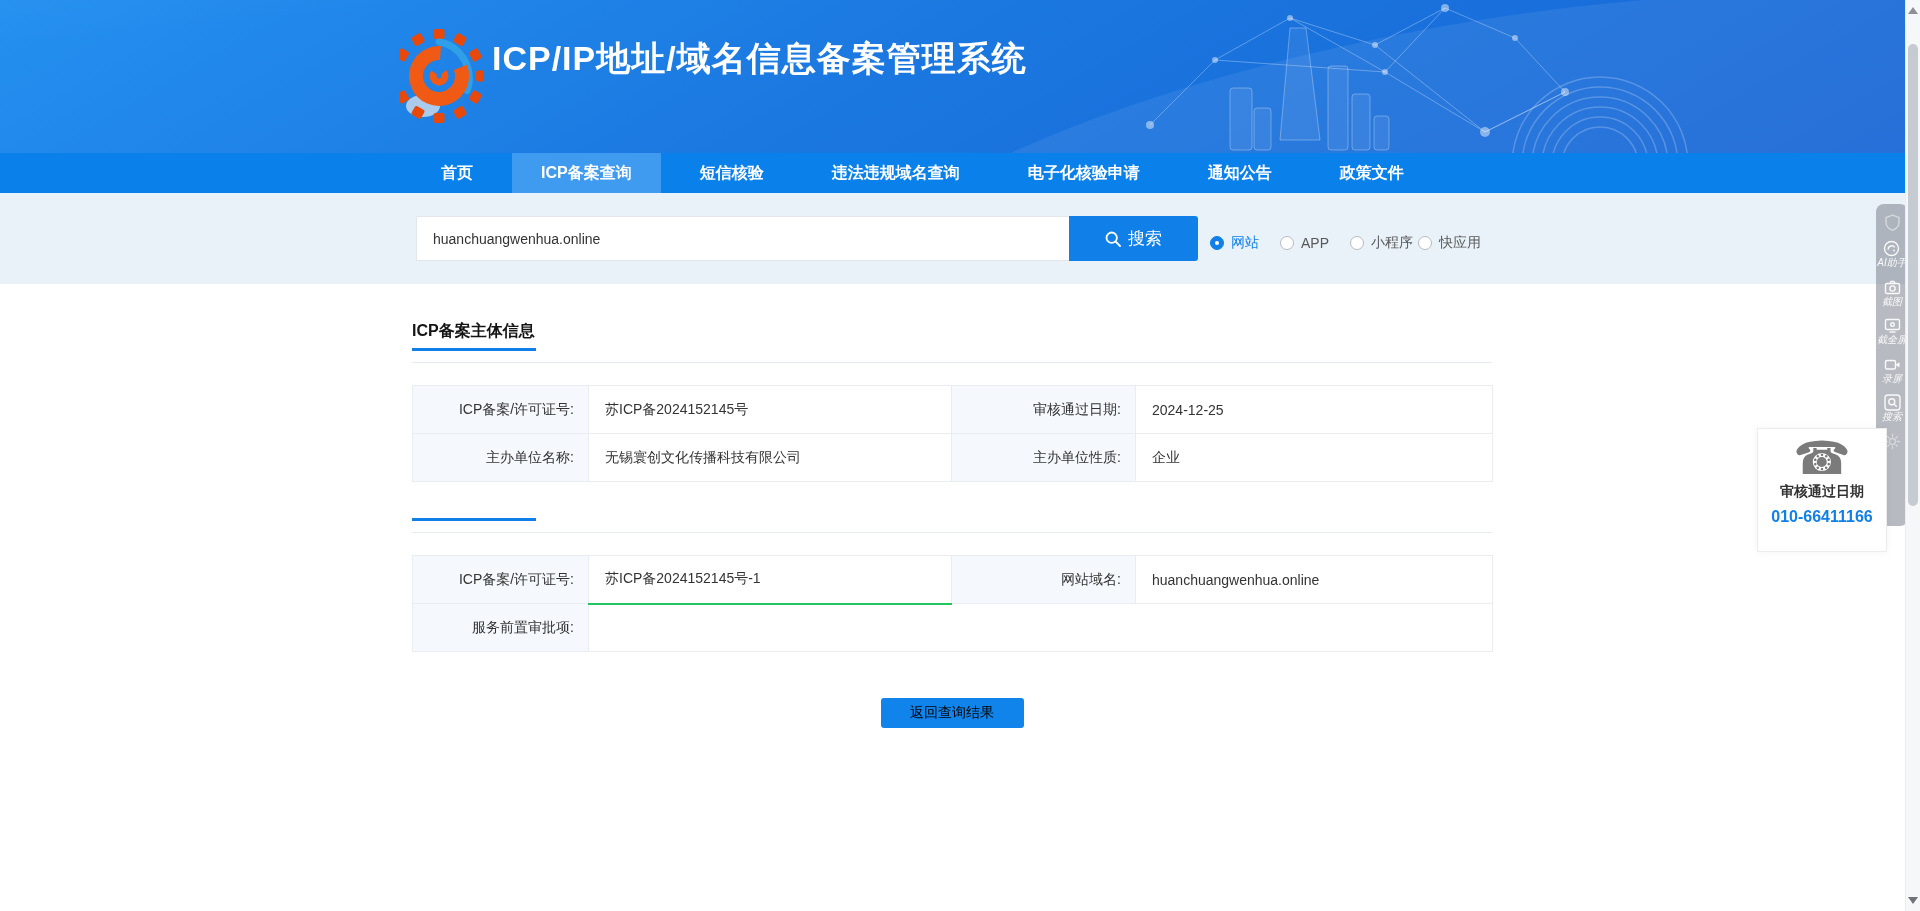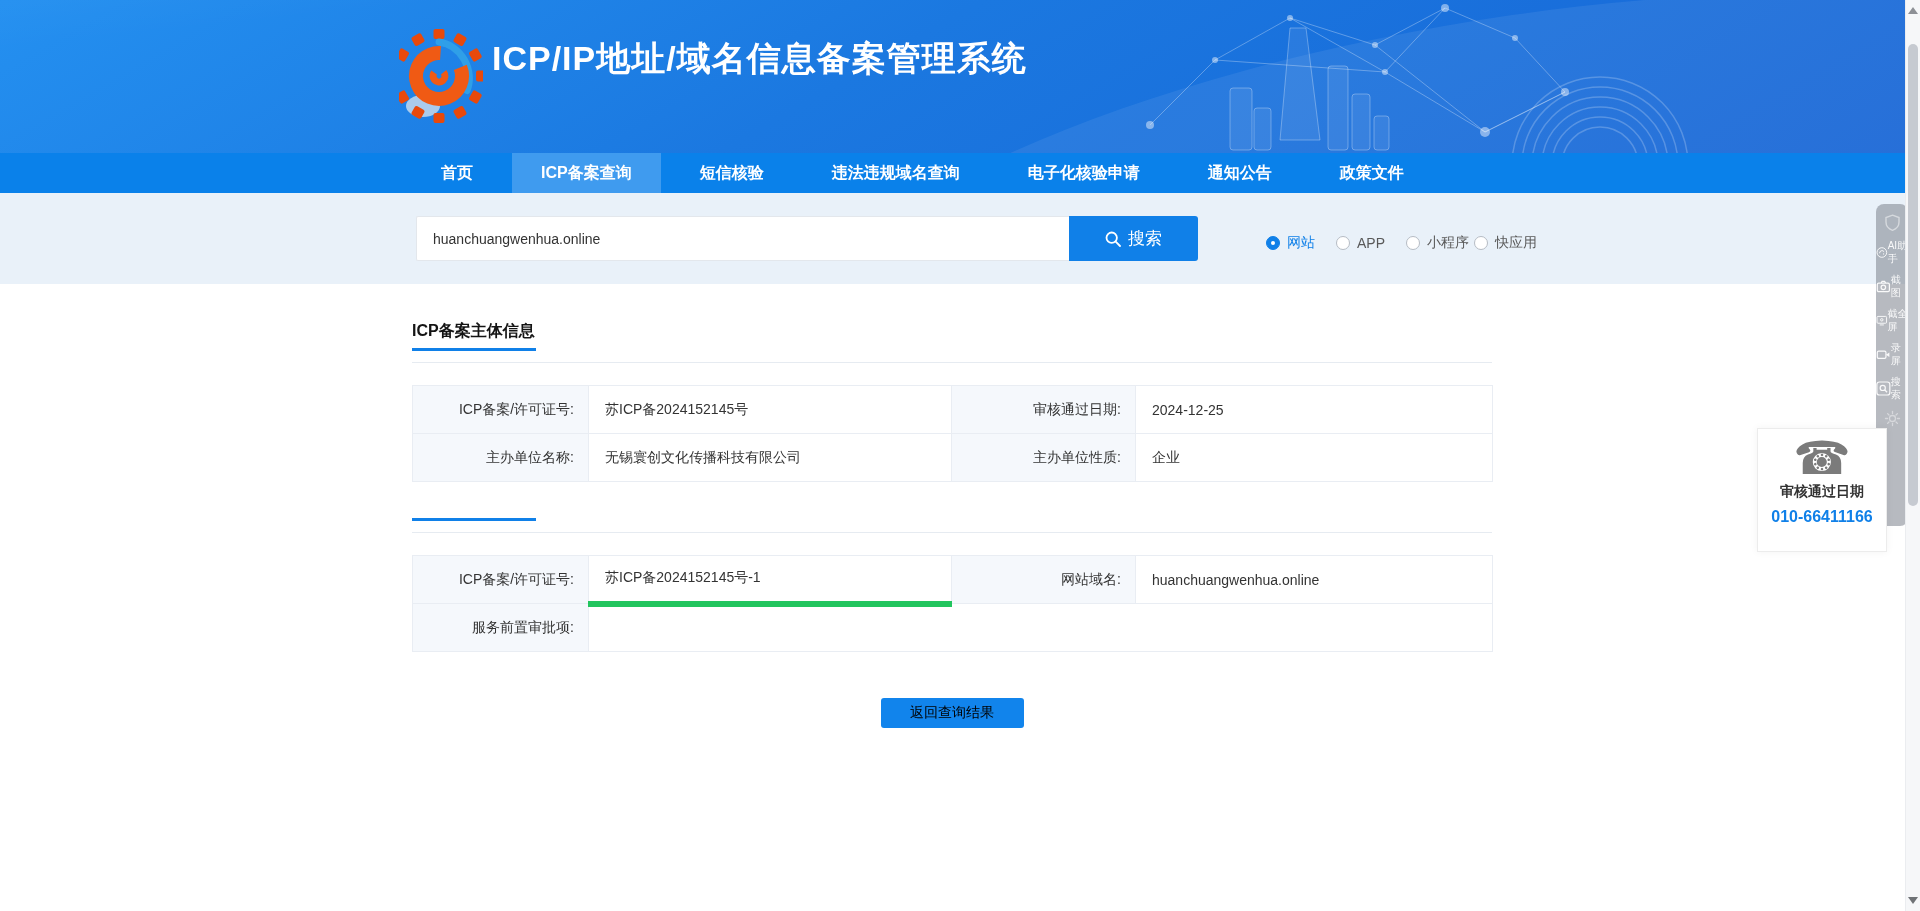--- a/index.html
+++ b/index.html
@@ -43,39 +43,39 @@
   .search-input{
     width:653px; height:45px; border:1px solid #e3e7ec; border-right:none; background:#fff;
     padding:0 16px; font-size:14px; color:#333; outline:none; border-radius:2px 0 0 2px;
     font-family:"Liberation Sans","DejaVu Sans",sans-serif;
   }
   .search-btn{
     width:129px; height:45px; background:#1080e8; border:none; border-radius:0 3px 3px 0;
     color:#fff; font-size:17px; display:flex; align-items:center; justify-content:center; gap:7px;
     cursor:pointer; font-family:inherit;
   }
-  .radio-group{ position:absolute; left:1266px; top:41px; display:flex; align-items:center; font-size:14px; color:#595959; }
+  .radio-group{ position:absolute; left:1210px; top:41px; display:flex; align-items:center; font-size:14px; color:#595959; }
   .radio-item{ display:flex; align-items:center; cursor:pointer; margin-right:21px; }
   .radio-item:nth-child(3){ margin-right:5px; }
   .radio-item:last-child{ margin-right:0; }
   .radio-dot{ width:14px; height:14px; border-radius:50%; border:1px solid #b6bcc4; background:#fff; margin-right:7px; position:relative; flex:none;}
   .radio-item.selected .radio-dot{ background:#1080e8; border-color:#1080e8; }
   .radio-item.selected .radio-dot::after{ content:''; position:absolute; left:4px; top:4px; width:4px; height:4px; border-radius:50%; background:#fff; }
   .radio-item.selected .radio-label{ color:#1080e8; }
 
   
   .content{ width:1080px; margin-left:412px; padding-top:37px; }
   .section-title{ font-size:16px; font-weight:bold; color:#141414; }
   .blue-bar{ width:124px; height:3px; background:#1080e8; margin-top:6px; }
   .rule{ height:1px; background:#e6ebf1; margin-top:11px; }
   .info-table{ width:100%; border-collapse:collapse; table-layout:fixed; margin-top:22px; }
   .info-table td{ border:1px solid #e9edf3; height:48px; font-size:14px; color:#333; }
   .info-table td.lbl{ background:#f5f8fc; text-align:right; padding-right:14px; }
   .info-table td.val{ padding-left:16px; text-align:left; }
-  .info-table td.hl-border{ border-bottom:6px solid #22c55e; }
+  .info-table td.hl-border{ border-bottom:2px solid #22c55e; }
   .service-block{ margin-top:36px; }
   .btn-row{ text-align:center; margin-top:46px; }
   .back-btn{
     width:143px; height:30px; background:#1184ec; border:none; border-radius:3px;
     color:#000000; font-size:14px; cursor:pointer; font-family:inherit;
   }
 
   
   .phone-card{
     position:absolute; left:1757px; top:428px; width:130px; height:124px; background:#fff;
@@ -84,22 +84,22 @@
   .phone-glyph{ font-size:46px; line-height:1.05; color:#7b7b7b; margin-top:5px; }
   .phone-title{ font-size:14px; font-weight:bold; color:#333; margin-top:1px; }
   .phone-number{ font-size:16px; font-weight:bold; color:#1080e8; margin-top:7px; }
 
   
   .side-toolbar{
     position:absolute; left:1876px; top:204px; width:32px; height:322px;
     background:rgba(124,130,140,.55); border-radius:8px; z-index:4;
     display:flex; flex-direction:column; align-items:center; padding:10px 0; gap:9px;
   }
-  .tool-item{ display:flex; flex-direction:row; align-items:center; cursor:pointer;
-    color:rgba(255,255,255,.92); font-size:10px; line-height:1.25; }
+  .tool-item{ display:flex; flex-direction:column; align-items:center; cursor:pointer;
+    color:rgba(255,255,255,.92); font-size:10px; line-height:1.25;font-style:italic; }
   .tool-item svg{ width:17px; height:17px; display:block; }
   .tool-item .t-lbl:empty{ display:none; }
   .tool-item.dim{ opacity:.55; }
 
   
   .scrollbar{ position:absolute; right:0; top:0; width:15px; height:911px; background:#f6f7f9; z-index:6; border-left:1px solid #ebedf0;}
   .sb-up{ position:absolute; top:7px; left:2px; width:0; height:0;
     border-left:5px solid transparent; border-right:5px solid transparent; border-bottom:7px solid #8d9096; }
   .sb-down{ position:absolute; bottom:7px; left:2px; width:0; height:0;
     border-left:5px solid transparent; border-right:5px solid transparent; border-top:7px solid #6f7276; }

